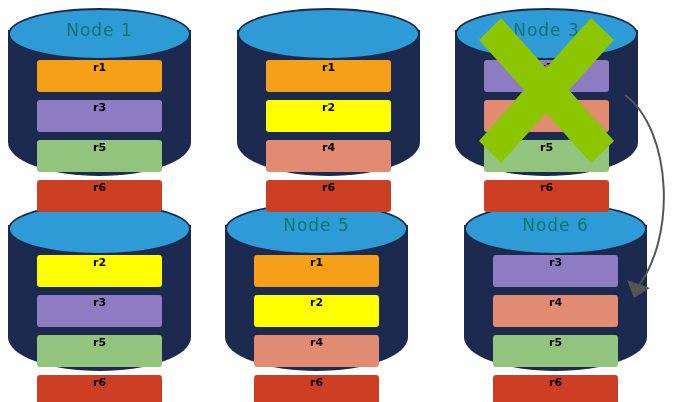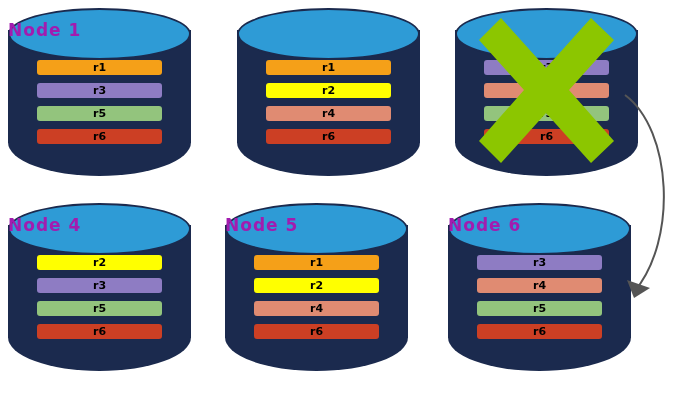--- a/index.html
+++ b/index.html
@@ -48,38 +48,38 @@
     border-radius: 50% / 50%;
     background: #2E9BD6;
     border: 2px solid #1B2A4E;
     box-sizing: border-box;
   }
   .node-title {
     position: absolute;
     left: 0;
     top: 12px;
     width: 183px;
-    text-align: left;
-    color: #a21caf;
+    text-align: center;
+    color: #0f766e;
     font-size: 17px;
-    font-weight: bold;
+    font-weight: normal;
     letter-spacing: 1px;
     z-index: 4;
     pointer-events: none;
   }
 
   .records {
     position: absolute;
     left: 29px;
     top: 52px;
     width: 125px;
     z-index: 3;
   }
   .rec {
-    height: 15px;
+    height: 32px;
     margin-bottom: 8px;
     border-radius: 3px;
     color: #000000;
     font-size: 11px;
     font-weight: bold;
     line-height: 15px;
     text-align: center;
   }
 
   
@@ -127,56 +127,56 @@
       <div class="rec" style="background-color: rgb(245, 160, 24);">r1</div>
       <div class="rec" style="background-color: rgb(255, 255, 0);">r2</div>
       <div class="rec" style="background-color: rgb(224, 139, 114);">r4</div>
       <div class="rec" style="background-color: rgb(204, 63, 36);">r6</div>
     </div>
   </div>
 
   <div class="node" style="left:455px; top:8px;">
     <div class="cyl-body"></div>
     <div class="cyl-top"></div>
+    <div class="node-title">Node  3</div>
     <div class="records">
       <div class="rec" style="background-color: rgb(142, 124, 195);">r3</div>
       <div class="rec" style="background-color: rgb(224, 139, 114);">r4</div>
       <div class="rec" style="background-color: rgb(147, 196, 125);">r5</div>
       <div class="rec" style="background-color: rgb(204, 63, 36);">r6</div>
     </div>
     <svg class="x-mark" viewBox="0 0 143 145">
       <polygon id="x-poly-a" points="4,22 26,0 71,50 116,0 139,22 94,72 139,123 116,145 71,95 26,145 4,123 49,72" fill="#8CC600"></polygon>
     </svg>
   </div>
 
   <div class="node" style="left:8px; top:203px;">
     <div class="cyl-body"></div>
     <div class="cyl-top"></div>
-    <div class="node-title">Node  4</div>
     <div class="records">
       <div class="rec" style="background-color: rgb(255, 255, 0);">r2</div>
       <div class="rec" style="background-color: rgb(142, 124, 195);">r3</div>
       <div class="rec" style="background-color: rgb(147, 196, 125);">r5</div>
       <div class="rec" style="background-color: rgb(204, 63, 36);">r6</div>
     </div>
   </div>
 
   <div class="node" style="left:225px; top:203px;">
     <div class="cyl-body"></div>
     <div class="cyl-top"></div>
     <div class="node-title">Node  5</div>
     <div class="records">
       <div class="rec" style="background-color: rgb(245, 160, 24);">r1</div>
       <div class="rec" style="background-color: rgb(255, 255, 0);">r2</div>
       <div class="rec" style="background-color: rgb(224, 139, 114);">r4</div>
       <div class="rec" style="background-color: rgb(204, 63, 36);">r6</div>
     </div>
   </div>
 
-  <div class="node" style="left:448px; top:203px;padding-left:20px;">
+  <div class="node" style="left:464px; top:203px;padding-left:20px;">
     <div class="cyl-body"></div>
     <div class="cyl-top"></div>
     <div class="node-title">Node  6</div>
     <div class="records">
       <div class="rec" style="background-color: rgb(142, 124, 195);">r3</div>
       <div class="rec" style="background-color: rgb(224, 139, 114);">r4</div>
       <div class="rec" style="background-color: rgb(147, 196, 125);">r5</div>
       <div class="rec" style="background-color: rgb(204, 63, 36);">r6</div>
     </div>
   </div>

